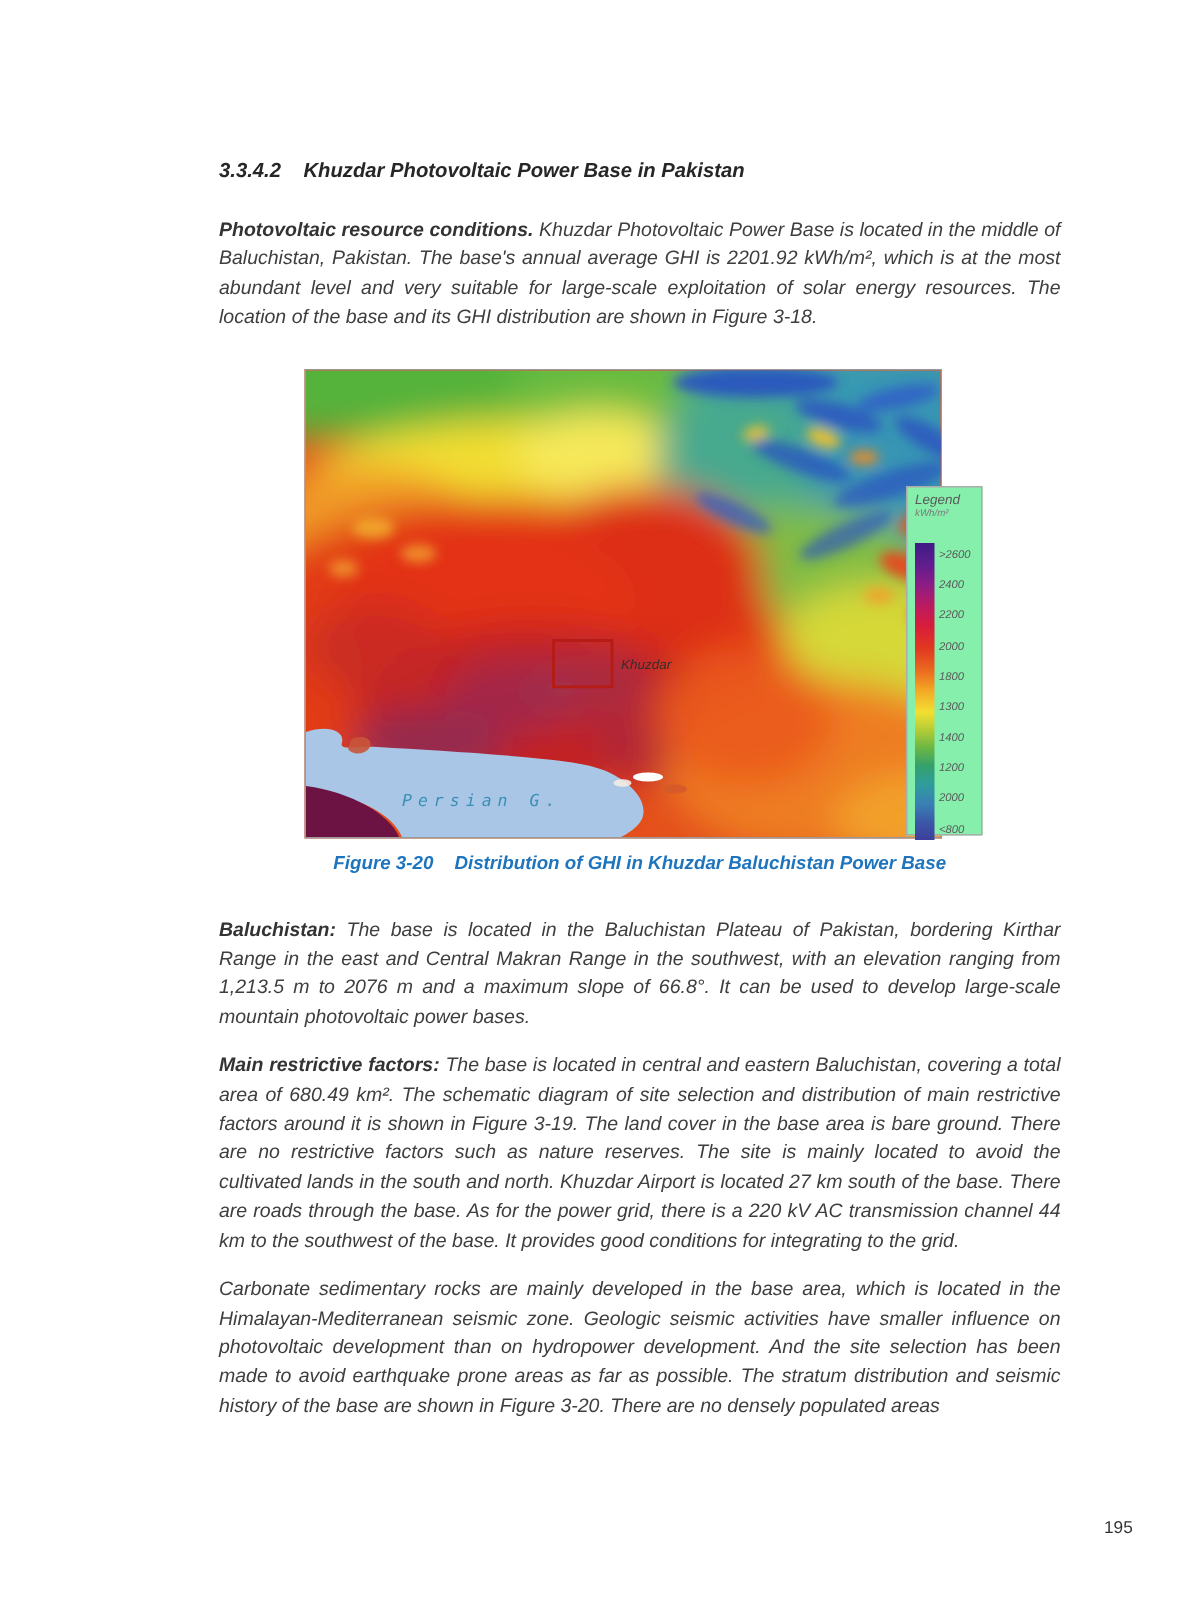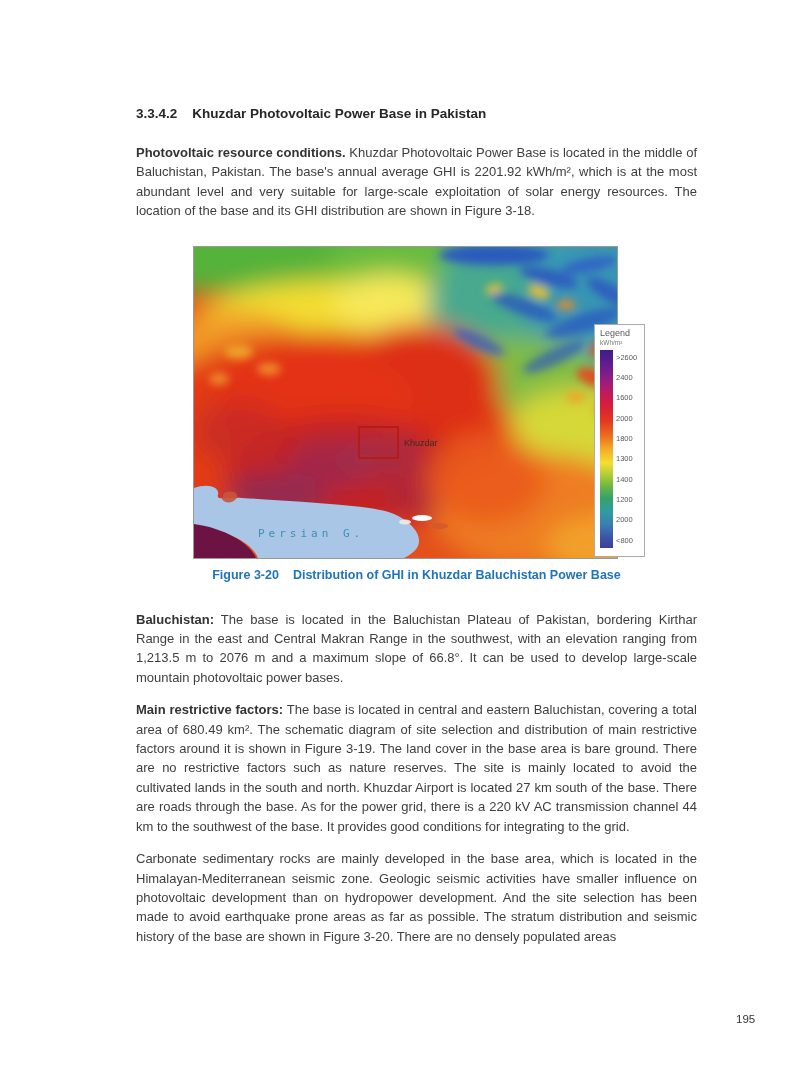--- a/index.html
+++ b/index.html
@@ -1,40 +1,40 @@
 <!DOCTYPE html>
 <html><head>
 <meta charset="utf-8">
 <style>
   html,body{margin:0;padding:0;background:#ffffff;}
   .page{position:relative;width:793px;height:1077px;background:#ffffff;overflow:hidden;
         font-family:"Liberation Sans",sans-serif;}
-  .content{position:absolute;left:136px;top:106px;width:561px;}
+  .content{position:absolute;left:146px;top:106px;width:561px;font-style:italic;}
   .heading{font-size:13.5px;font-weight:bold;color:#262626;margin:0 0 22px 0;}
   .heading .hnum{margin-right:15px;}
   .subheading{font-size:13px;color:#3e3e3e;margin:0 0 18px 0;}
   .body-p{font-size:13px;line-height:19.4px;text-align:justify;color:#3e3e3e;margin:0 0 13px 0;}
   .body-p b{color:#333333;}
   .p-first{margin-bottom:25px;}
 
   .figure{margin:0 0 0 57px;width:423px;position:relative;}
   .map{position:relative;width:423px;height:311px;border:1px solid #999;background:#e4501c;}
   .map-canvas{position:absolute;left:0;top:0;width:423px;height:311px;overflow:hidden;}
   .map-canvas svg{display:block;width:423px;height:311px;}
 
   .sea-label{position:absolute;left:64px;top:280px;font-family:"DejaVu Sans Mono",monospace;
              font-size:11px;letter-spacing:4px;color:#3d8fb5;white-space:nowrap;}
   .kh-box{position:absolute;left:164px;top:179px;width:37px;height:29px;border:2px solid #b51c16;}
   .kh-label{position:absolute;left:210px;top:191px;font-size:9px;color:#3a2c28;}
 
-  .legend{position:absolute;left:400px;top:77px;width:51px;height:233px;background:#ffffff;
+  .legend{position:absolute;left:400px;top:77px;width:51px;height:233px;background:#86efac;
           border:1px solid #ababab;box-sizing:border-box;padding:3px 0 0 5px;}
   .legend-title{font-size:9px;color:#5a5a5a;}
   .legend-unit{font-size:6.5px;color:#7a7a7a;margin-top:1px;}
-  .legend-body{display:flex;margin-top:4px;}
+  .legend-body{display:flex;margin-top:16px;}
   .colorbar{width:13px;height:198px;
     background:linear-gradient(180deg,#3f1d86 0%,#5f1d8e 7%,#8c1d85 14%,#bb1b62 21%,
       #d91d3a 28%,#e13a20 36%,#ec7320 44%,#f3ab26 50%,#f3df32 57%,#b3cc36 63%,
       #6ab744 69%,#35a06b 75%,#2f9e9b 81%,#3a7fb5 88%,#3b58a8 94%,#3c3e9b 100%);}
   .legend-labels{display:flex;flex-direction:column;justify-content:space-between;
     height:192px;padding:3px 0;margin-left:3px;font-size:7.5px;color:#5a5a5a;}
 
   .caption{width:561px;margin:9px 0 28px -57px;text-align:center;font-size:12.5px;
            font-weight:bold;color:#1e74bd;}
   .caption .cap-label{margin-right:14px;}
@@ -123,21 +123,21 @@
         <div class="kh-box"></div>
         <div class="kh-label">Khuzdar</div>
         <div class="legend">
           <div class="legend-title">Legend</div>
           <div class="legend-unit">kWh/m²</div>
           <div class="legend-body">
             <div class="colorbar"></div>
             <div class="legend-labels">
               <span>&gt;2600</span>
               <span>2400</span>
-              <span>1600</span>
+              <span>2200</span>
               <span>2000</span>
               <span>1800</span>
               <span>1300</span>
               <span>1400</span>
               <span>1200</span>
               <span>2000</span>
               <span>&lt;800</span>
             </div>
           </div>
         </div>

